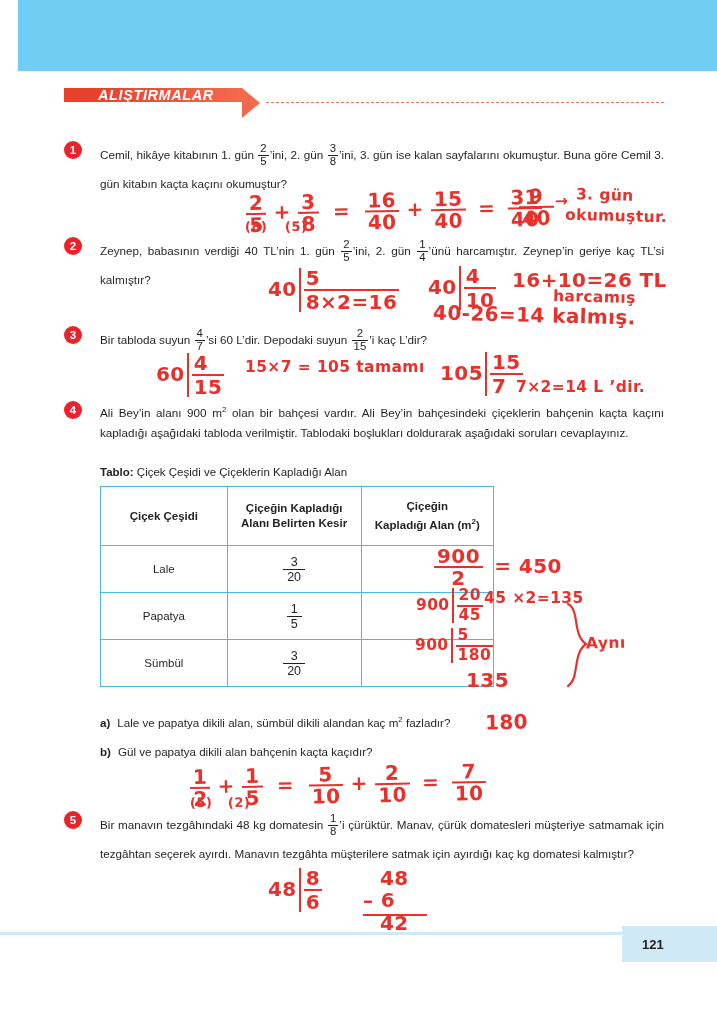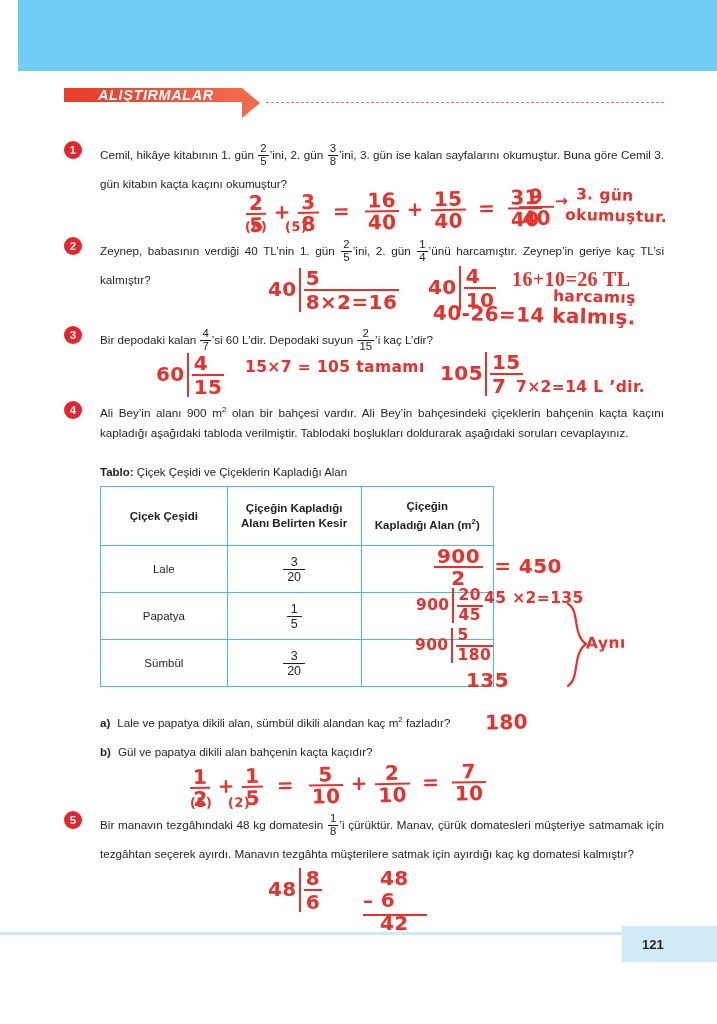--- a/index.html
+++ b/index.html
@@ -294,28 +294,28 @@
 </div>
 
 <div class="hw lg straight" style="left:268px; top:268px;">
   <span>40</span><span class="hdiv"><span class="bar"><span class="top">5</span><span class="bot">8×2=16</span></span></span>
 </div>
 
 <div class="hw lg straight" style="left:428px; top:266px;">
   <span>40</span><span class="hdiv"><span class="bar"><span class="top">4</span><span class="bot">10</span></span></span>
 </div>
 
-<div class="hw lg straight" style="left:512px; top:268px;font-family:Liberation Serif, serif;">16+10=26 TL</div>
+<div class="hw lg straight" style="left:512px; top:268px;">16+10=26 TL</div>
 <div class="hw md tiltp" style="left:553px; top:288px;">harcamış</div>
 <div class="hw lg tiltp" style="left:433px; top:303px;">40-26=14 kalmış.</div>
 
 <div class="q" style="top:326px;">
   <div class="q-badge">3</div>
   <div class="q-body nojust">
-    <span>Bir depodaki kalan </span><span class="frac"><span class="n">4</span><span class="d">7</span></span><span>’si 60 L’dir. Depodaki suyun </span><span class="frac"><span class="n">2</span><span class="d">15</span></span><span>’i kaç L’dir?</span>
+    <span>Bir tabloda suyun </span><span class="frac"><span class="n">4</span><span class="d">7</span></span><span>’si 60 L’dir. Depodaki suyun </span><span class="frac"><span class="n">2</span><span class="d">15</span></span><span>’i kaç L’dir?</span>
   </div>
 </div>
 
 <div class="hw lg straight" style="left:156px; top:353px;">
   <span>60</span><span class="hdiv"><span class="bar"><span class="top">4</span><span class="bot">15</span></span></span>
 </div>
 <div class="hw md straight" style="left:245px; top:358px;">15×7 = 105 tamamı</div>
 <div class="hw lg straight" style="left:440px; top:352px;">
   <span>105</span><span class="hdiv"><span class="bar"><span class="top">15</span><span class="bot">7</span></span></span>
 </div>

